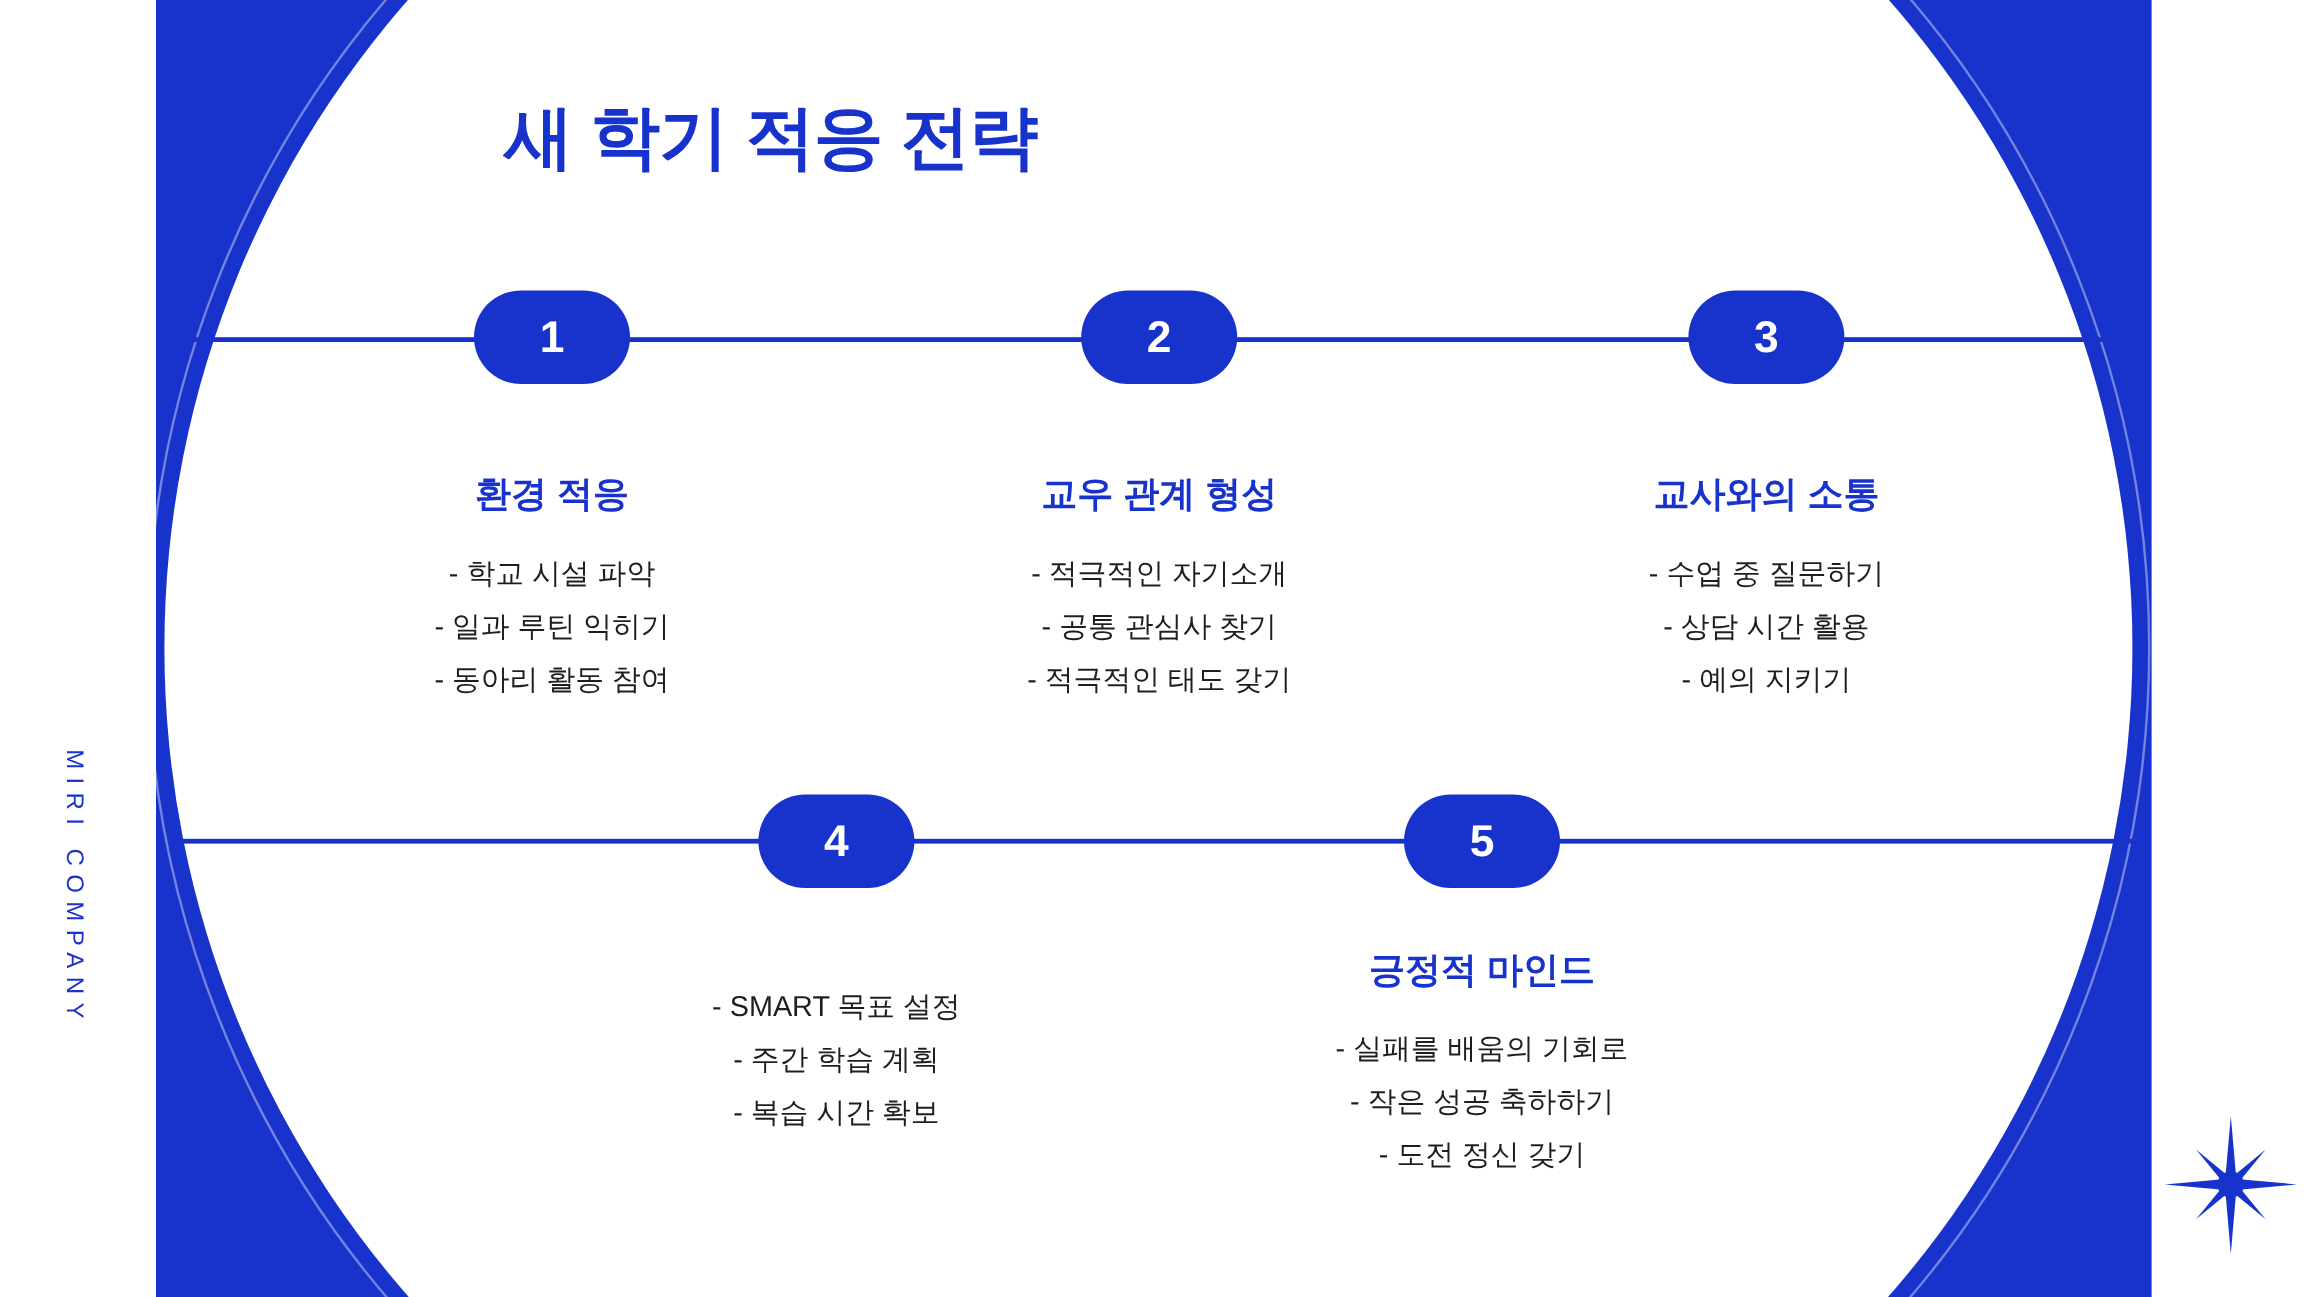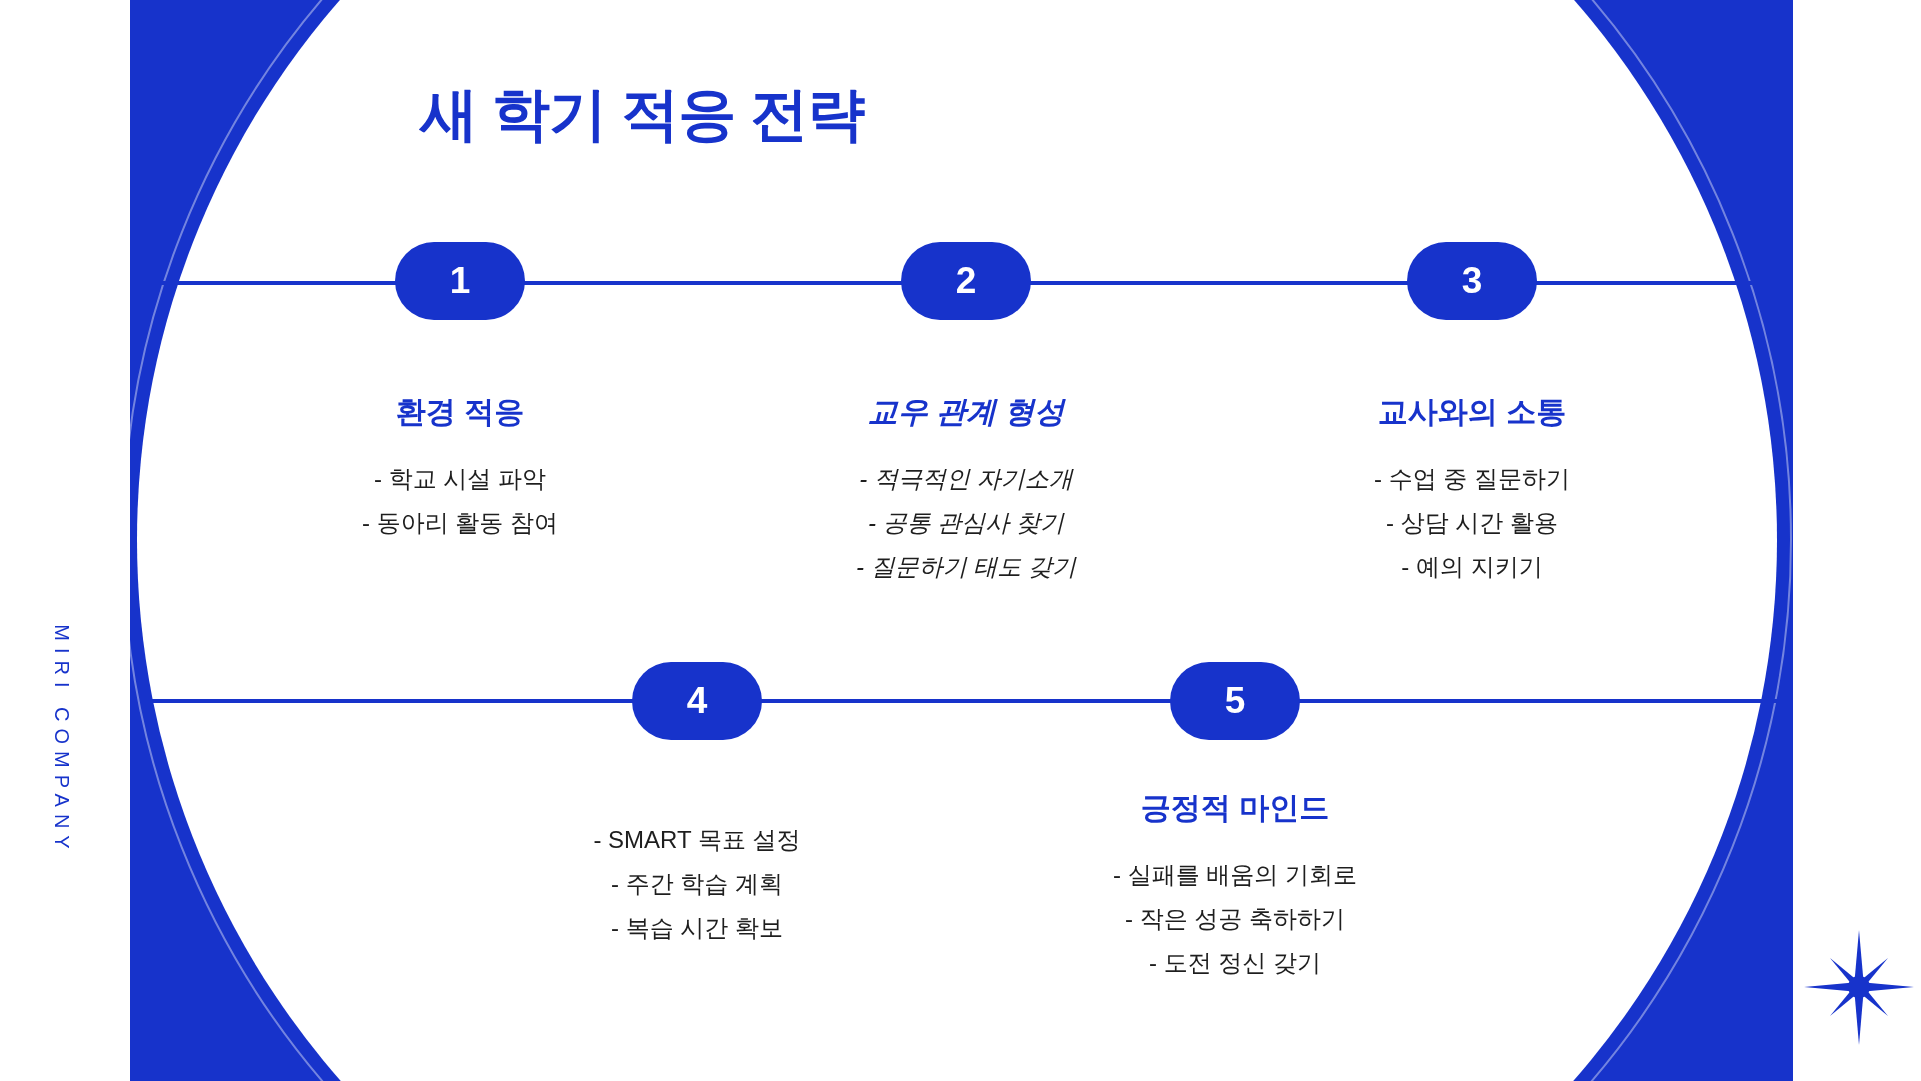--- a/index.html
+++ b/index.html
@@ -37,21 +37,21 @@
     font-size:37px;font-weight:700;text-align:center;line-height:78px;
   }
   .b1{left:395px;top:242px;}
   .b2{left:901px;top:242px;}
   .b3{left:1407px;top:242px;}
   .b4{left:632px;top:662px;}
   .b5{left:1170px;top:662px;}
 
   .col{position:absolute;width:360px;text-align:center;z-index:2;}
   .c1{left:280px;top:392px;}
-  .c2{left:786px;top:392px;font-style:italic;}
+  .c2{left:786px;top:392px;}
   .c3{left:1292px;top:392px;}
   .c4{left:517px;top:818px;}
   .c5{left:1055px;top:788px;}
 
   .col-title{
     font-size:30px;font-weight:800;color:var(--accent);
     margin-bottom:24px;white-space:nowrap;
   }
   .col-item{
     font-size:24px;color:var(--text);line-height:44px;white-space:nowrap;
@@ -79,28 +79,29 @@
 
   <div class="badge b1">1</div>
   <div class="badge b2">2</div>
   <div class="badge b3">3</div>
   <div class="badge b4">4</div>
   <div class="badge b5">5</div>
 
   <div class="col c1">
     <div class="col-title">환경 적응</div>
     <div class="col-item">- 학교 시설 파악</div>
+    <div class="col-item">- 일과 루틴 익히기</div>
     <div class="col-item">- 동아리 활동 참여</div>
   </div>
 
   <div class="col c2">
     <div class="col-title">교우 관계 형성</div>
     <div class="col-item">- 적극적인 자기소개</div>
     <div class="col-item">- 공통 관심사 찾기</div>
-    <div class="col-item">- 질문하기 태도 갖기</div>
+    <div class="col-item">- 적극적인 태도 갖기</div>
   </div>
 
   <div class="col c3">
     <div class="col-title">교사와의 소통</div>
     <div class="col-item">- 수업 중 질문하기</div>
     <div class="col-item">- 상담 시간 활용</div>
     <div class="col-item">- 예의 지키기</div>
   </div>
 
   <div class="col c4">

